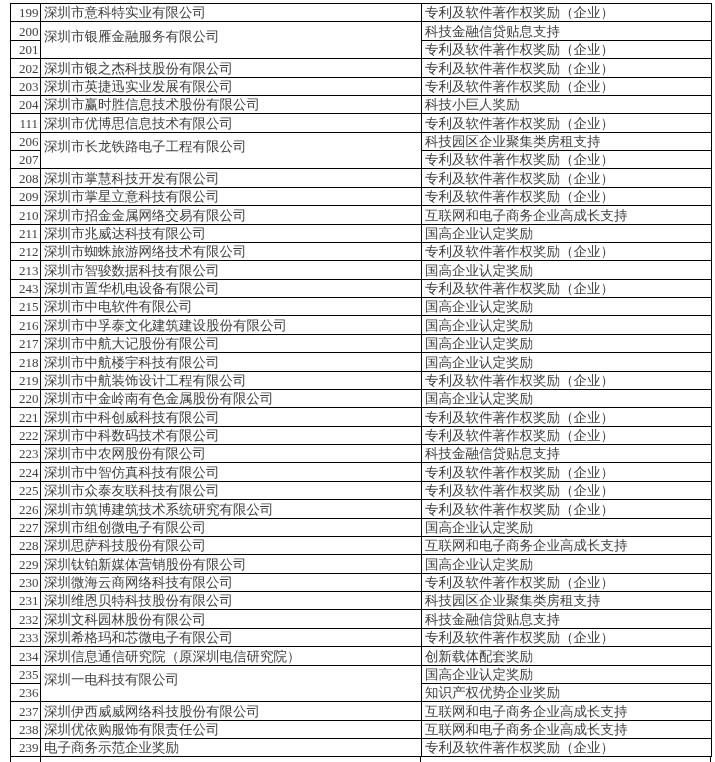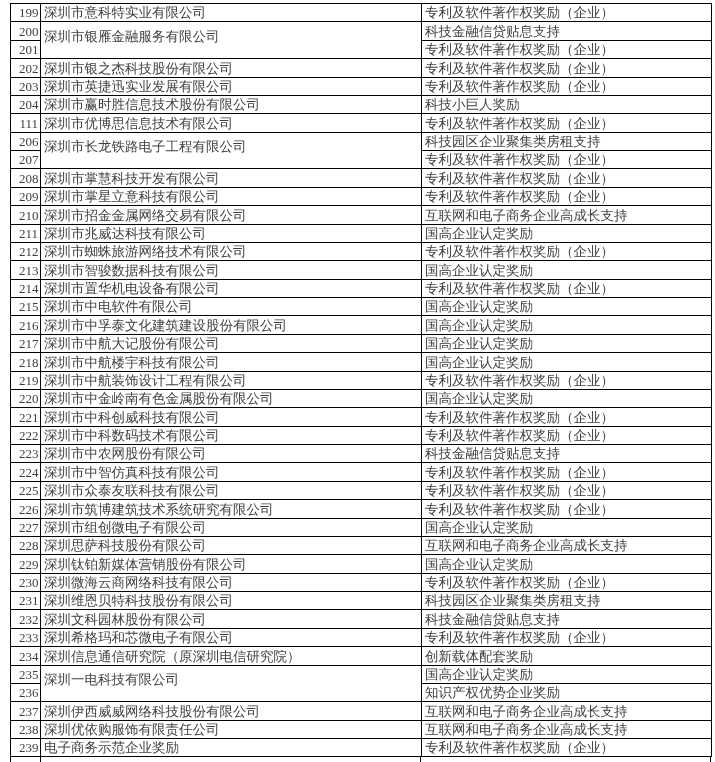--- a/index.html
+++ b/index.html
@@ -133,21 +133,21 @@
           <td class="num">212</td>
           <td class="company">深圳市蜘蛛旅游网络技术有限公司</td>
           <td class="award">专利及软件著作权奖励（企业）</td>
         </tr>
         <tr>
           <td class="num">213</td>
           <td class="company">深圳市智骏数据科技有限公司</td>
           <td class="award">国高企业认定奖励</td>
         </tr>
         <tr>
-          <td class="num">214</td>
+          <td class="num">243</td>
           <td class="company">深圳市置华机电设备有限公司</td>
           <td class="award">专利及软件著作权奖励（企业）</td>
         </tr>
         <tr>
           <td class="num">215</td>
           <td class="company">深圳市中电软件有限公司</td>
           <td class="award">国高企业认定奖励</td>
         </tr>
         <tr>
           <td class="num">216</td>

